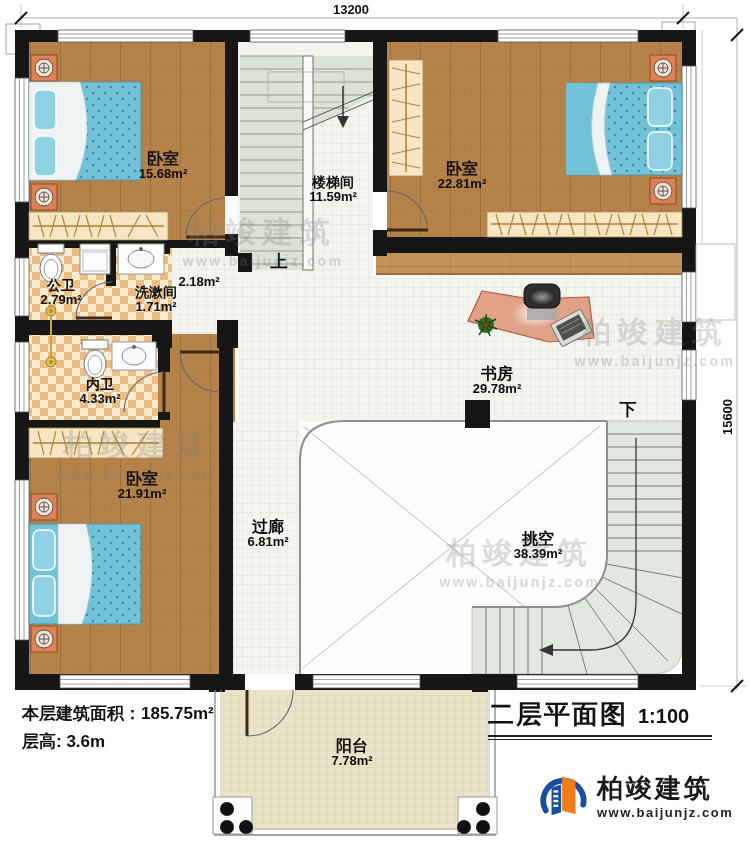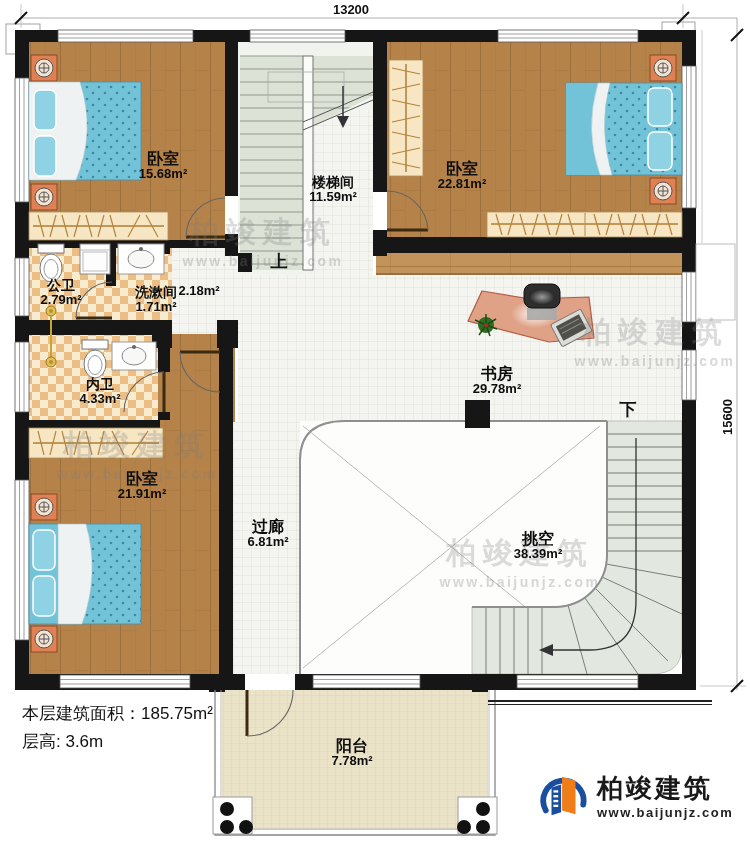--- a/index.html
+++ b/index.html
@@ -10,21 +10,21 @@
   .rn{font-size:16px;font-weight:bold;}
   .sm .rn{font-size:14px;}
   .ra{font-size:13px;font-weight:bold;}
   .updown{position:absolute;transform:translate(-50%,-50%);font-size:17px;font-weight:bold;color:#111;z-index:5;}
   .dim{position:absolute;font-size:13px;font-weight:bold;color:#111;z-index:5;}
   .dim-right{transform:translate(-50%,-50%) rotate(-90deg);}
   .dim-top{transform:translate(-50%,-50%);}
   .wm{position:absolute;transform:translate(-50%,-50%);text-align:center;z-index:4;pointer-events:none;}
   .wm .w1{font-size:30px;font-weight:bold;letter-spacing:7px;color:rgba(125,125,125,0.27);}
   .wm .w2{font-size:14px;font-weight:bold;letter-spacing:2.5px;color:rgba(125,125,125,0.30);}
-  .info{position:absolute;left:22px;color:#111;font-size:17px;font-weight:400;z-index:5;}
+  .info{position:absolute;left:22px;color:#111;font-size:17px;font-weight:700;z-index:5;}
   #info-area{top:702px;}
   #info-height{top:730px;text-align:center;}
   #titleblock{position:absolute;left:488px;top:697px;width:224px;z-index:5;}
   #titleblock .row{display:flex;align-items:baseline;gap:10px;}
   #title-main{font-size:26px;font-weight:600;color:#111;letter-spacing:2px;}
   #title-scale{font-size:20px;font-weight:600;color:#111;}
   #title-ul1{margin-top:3px;border-top:2px solid #222;}
   #title-ul2{margin-top:2px;border-top:1px solid #222;}
   #logo{position:absolute;left:540px;top:770px;display:flex;align-items:center;gap:9px;z-index:5;}
   #logo .t1{font-size:26px;font-weight:bold;color:#191919;letter-spacing:3px;line-height:1;}
@@ -506,21 +506,21 @@
     <div class="ra">22.81m²</div>
   </div>
   <div class="lbl sm" style="left:61px;top:293px">
     <div class="rn">公卫</div>
     <div class="ra">2.79m²</div>
   </div>
   <div class="lbl sm" style="left:156px;top:300px">
     <div class="rn">洗漱间</div>
     <div class="ra">1.71m²</div>
   </div>
-  <div class="lbl" style="left:199px;top:291px">
+  <div class="lbl" style="left:199px;top:282px">
     <div class="ra">2.18m²</div>
   </div>
   <div class="lbl sm" style="left:100px;top:392px">
     <div class="rn">内卫</div>
     <div class="ra">4.33m²</div>
   </div>
   <div class="lbl" style="left:497px;top:381px">
     <div class="rn">书房</div>
     <div class="ra">29.78m²</div>
   </div>
@@ -561,20 +561,24 @@
   </div>
   <div class="wm" style="left:520px;top:561px">
     <div class="w1">柏竣建筑</div>
     <div class="w2">www.baijunjz.com</div>
   </div>
 
   <div class="info" id="info-area">本层建筑面积：185.75m²</div>
   <div class="info" id="info-height">层高: 3.6m</div>
 
   <div id="titleblock">
+    <div class="row">
+      <span id="title-main">二层平面图</span>
+      <span id="title-scale">1:100</span>
+    </div>
     <div id="title-ul1"></div>
     <div id="title-ul2"></div>
   </div>
 
   <div id="logo">
     <svg width="48" height="54" viewBox="0 0 50 56">
       <path d="M6,42 A21,21 0 1 1 45,36" fill="none" stroke="#1a4e9e" stroke-width="6" stroke-linecap="round"></path>
       <polygon points="12,18 22,15 22,44 12,47" fill="#1a4e9e"></polygon>
       <polygon points="23,7 37,11 37,46 23,42" fill="#ef7d1a"></polygon>
       <g fill="#ffffff">

